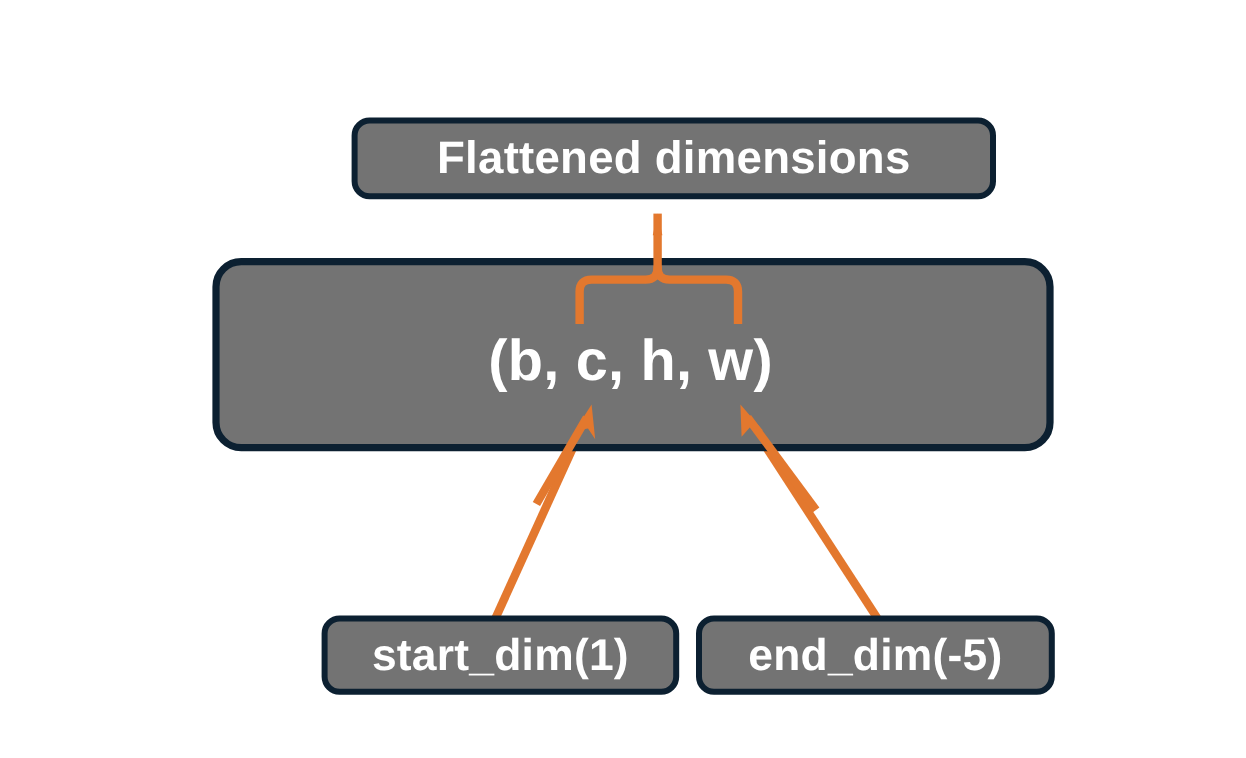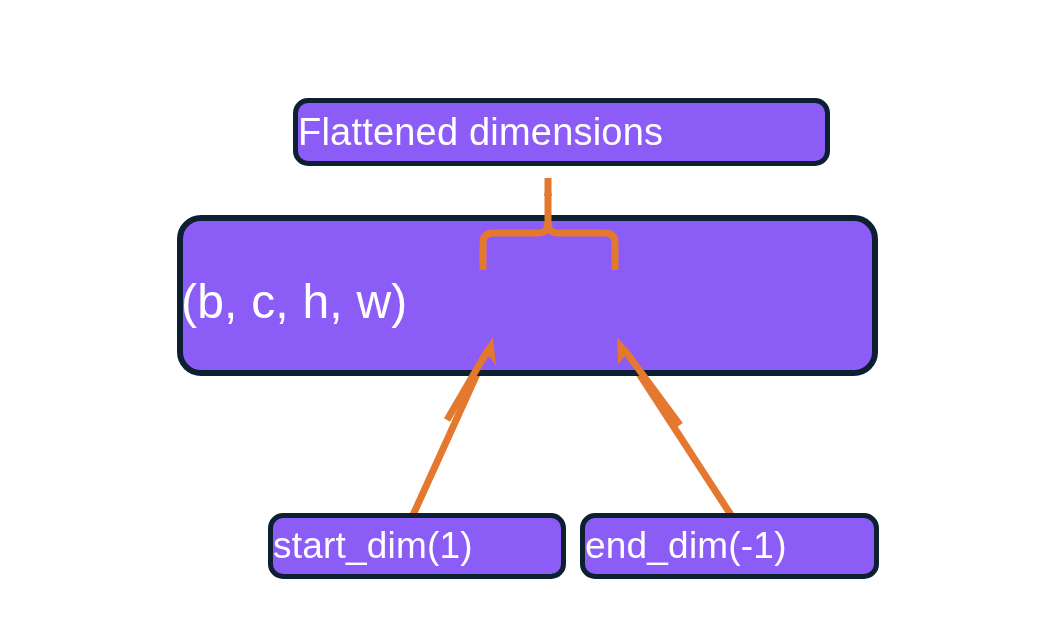--- a/index.html
+++ b/index.html
@@ -17,27 +17,28 @@
   #canvas {
     position: absolute;
     left: 0;
     top: 0;
     width: 1038px;
     height: 632px;
   }
   .node {
     position: absolute;
     box-sizing: border-box;
-    background: #8b5cf6;
+    background: #737373;
     border: 5px solid #0c2031;
     border-radius: 16px;
     display: flex;
     align-items: center;
+    justify-content: center;
     color: #ffffff;
-    font-weight: 400;
+    font-weight: 700;
     letter-spacing: 0.2px;
     white-space: nowrap;
     z-index: 2;
   }
   #node-flattened {
     left: 293px;
     top: 98px;
     width: 537px;
     height: 68px;
     font-size: 38px;
@@ -111,21 +112,21 @@
 
   <div class="node" id="node-shape">
     <span class="shape-text">(b, c, h, w)</span>
   </div>
 
   <div class="node" id="node-start-dim">
     <span>start_dim(1)</span>
   </div>
 
   <div class="node" id="node-end-dim">
-    <span>end_dim(-1)</span>
+    <span>end_dim(-5)</span>
   </div>
 
   <svg id="overlay" viewBox="0 0 1038 632">
 
     <g>
       <path d="M 483 270
                L 483 243
                Q 483 233 493 233
                L 538 233
                Q 548 233 548 223

